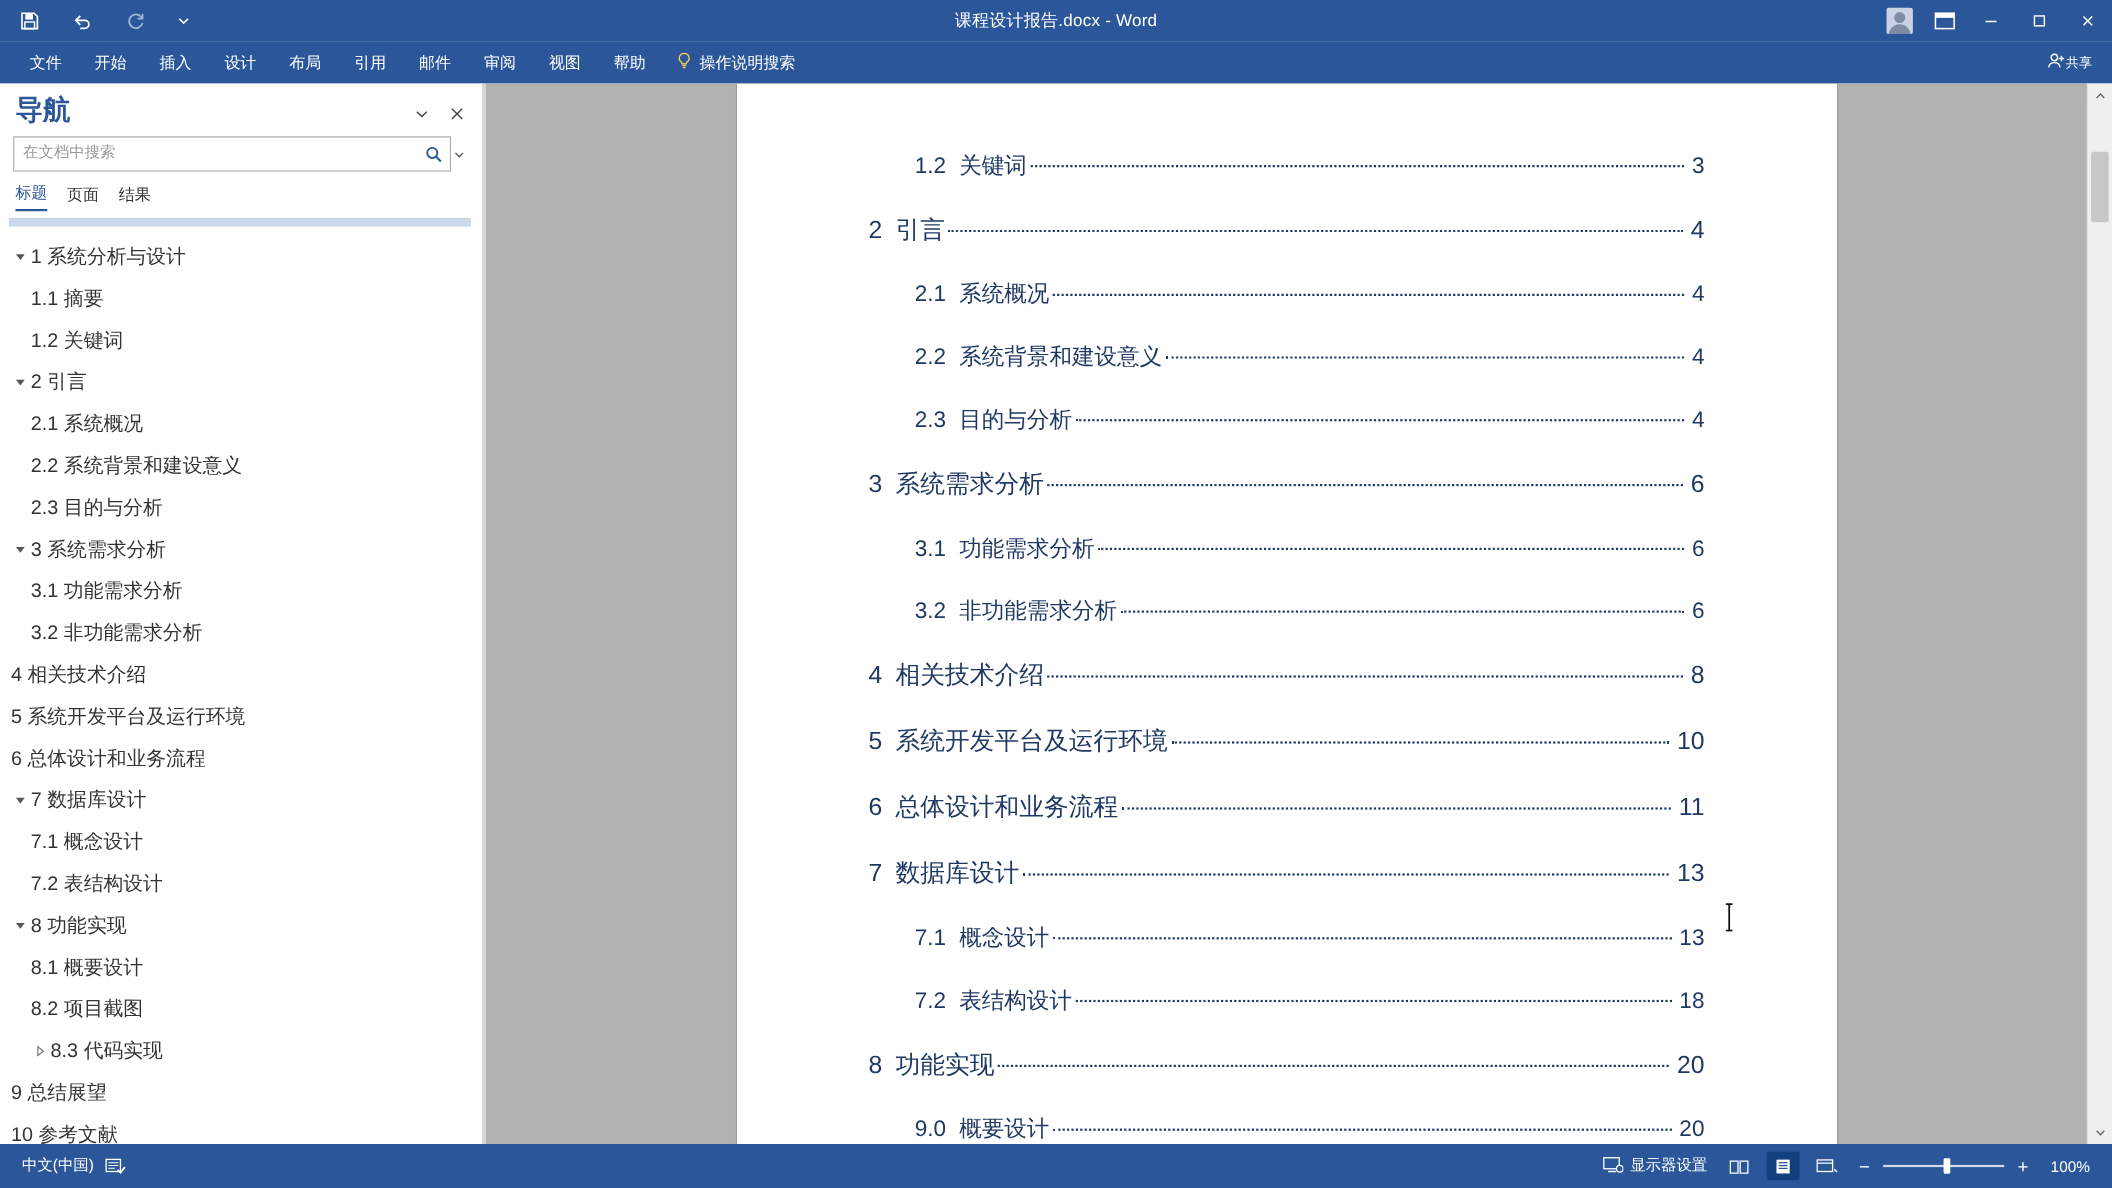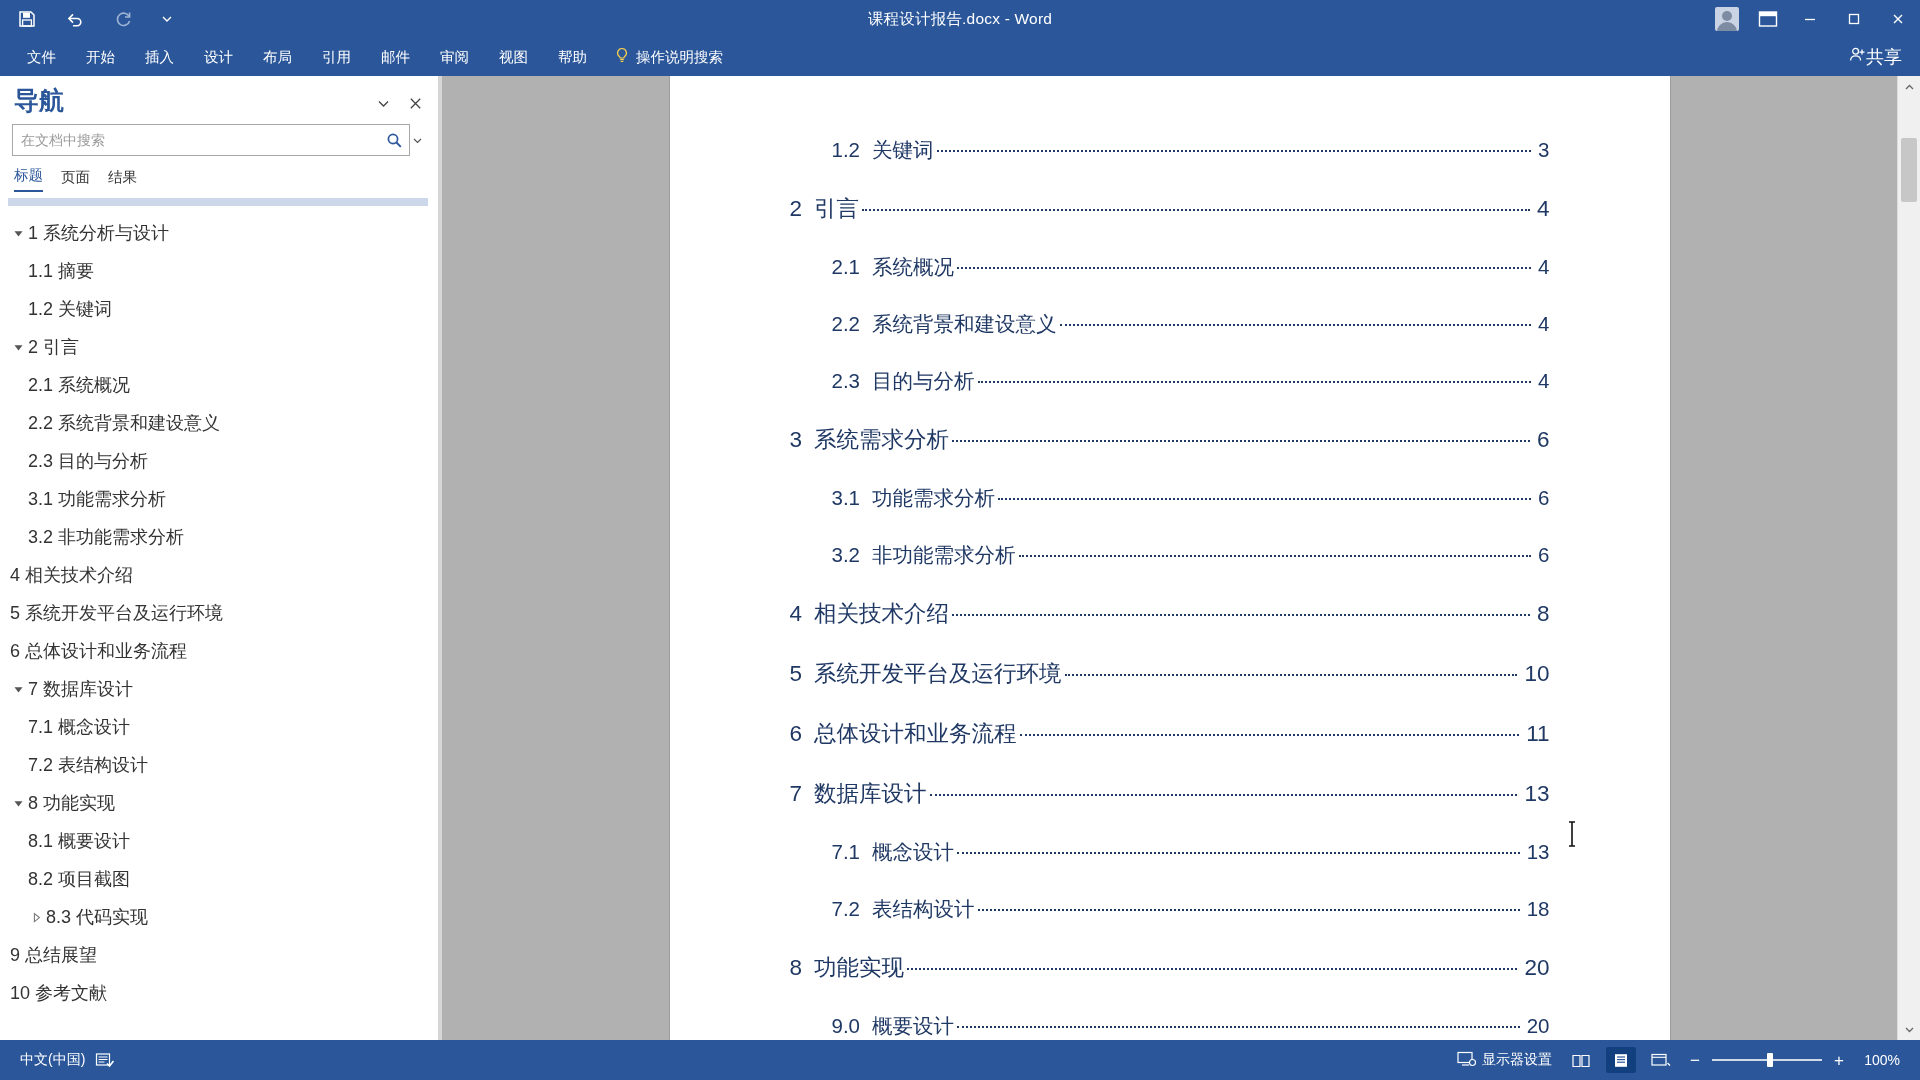--- a/index.html
+++ b/index.html
@@ -36,42 +36,42 @@
   .ribbonbar{
     height:38px;background:#2b579a;color:#fff;display:flex;align-items:stretch;flex:none;
     font-size:14.5px;
   }
   .tabs{display:flex;align-items:stretch;padding-left:12px;}
   .tab{
     padding:0 15px;display:flex;align-items:center;cursor:pointer;height:38px;
   }
   .tell-me{display:flex;align-items:center;gap:6px;padding:0 12px;cursor:pointer;}
   .share{
-    margin-left:auto;display:flex;align-items:center;gap:0;padding:0 18px 0 10px;cursor:pointer;font-size:18px;
+    margin-left:auto;display:flex;align-items:center;gap:0;padding:0 18px 0 10px;cursor:pointer;font-size:12px;
   }
 
   
   .workarea{flex:1;display:flex;min-height:0;background:#b1b1b1;position:relative;}
 
   
   .nav{
     width:438px;background:#ffffff;flex:none;display:flex;flex-direction:column;
     border-right:1px solid #d4d4d4;position:relative;
   }
   .nav-head{display:flex;align-items:flex-start;padding:12px 12px 0 14px;}
   .nav-title{font-size:25px;color:#2b579a;font-weight:bold;line-height:1;}
   .nav-head-btns{margin-left:auto;display:flex;align-items:center;gap:10px;padding-top:4px;}
   .nav-hbtn{width:22px;height:22px;display:flex;align-items:center;justify-content:center;color:#444;cursor:pointer;font-size:15px;}
   .nav-search-row{display:flex;align-items:center;padding:10px 14px 0 12px;}
   .nav-search{
     flex:1;height:30px;border:1px solid #a8a8a8;display:flex;align-items:center;background:#fff;
   }
   .nav-search input{
     border:0;outline:0;flex:1;height:26px;font-size:14px;padding:0 8px;color:#6d28d9;
-    font-family:Liberation Sans, sans-serif;background:transparent;
+    font-family:Liberation Serif, serif;background:transparent;
   }
   .nav-search input::placeholder{color:#9a9a9a;}
   .search-ico{width:30px;height:28px;display:flex;align-items:center;justify-content:center;color:#2b579a;cursor:pointer;}
   .search-caret{width:14px;display:flex;align-items:center;justify-content:center;color:#555;font-size:9px;cursor:pointer;}
   .nav-tabs{display:flex;align-items:flex-end;gap:18px;padding:10px 0 0 14px;font-size:14.5px;color:#333;}
   .nav-tab{padding-bottom:5px;cursor:pointer;}
   .nav-tab.active{color:#2b579a;border-bottom:2px solid #2b579a;}
   .nav-progress{height:8px;margin:6px 14px 0 8px;background:#ffffff;position:relative;}
   .nav-progress .bar{position:absolute;left:0;top:0;height:8px;width:420px;background:#ccd7ea;}
   .nav-list{flex:1;overflow:hidden;padding:8px 0 0 0;font-size:18px;color:#333;}
@@ -303,20 +303,28 @@
         </div>
         <div class="nav-item lvl2">
           <span class="nav-label">2.1 系统概况</span>
         </div>
         <div class="nav-item lvl2">
           <span class="nav-label">2.2 系统背景和建设意义</span>
         </div>
         <div class="nav-item lvl2">
           <span class="nav-label">2.3 目的与分析</span>
         </div>
+        <div class="nav-item lvl1">
+          <span class="tri">
+              <svg width="11" height="11" viewBox="0 0 11 11">
+                <path d="M1.5 3.2h8L5.5 8.4z" fill="#555"></path>
+              </svg>
+            </span>
+          <span class="nav-label">3 系统需求分析</span>
+        </div>
         <div class="nav-item lvl2">
           <span class="nav-label">3.1 功能需求分析</span>
         </div>
         <div class="nav-item lvl2">
           <span class="nav-label">3.2 非功能需求分析</span>
         </div>
         <div class="nav-item lvl1">
           <span class="nav-label">4 相关技术介绍</span>
         </div>
         <div class="nav-item lvl1">

